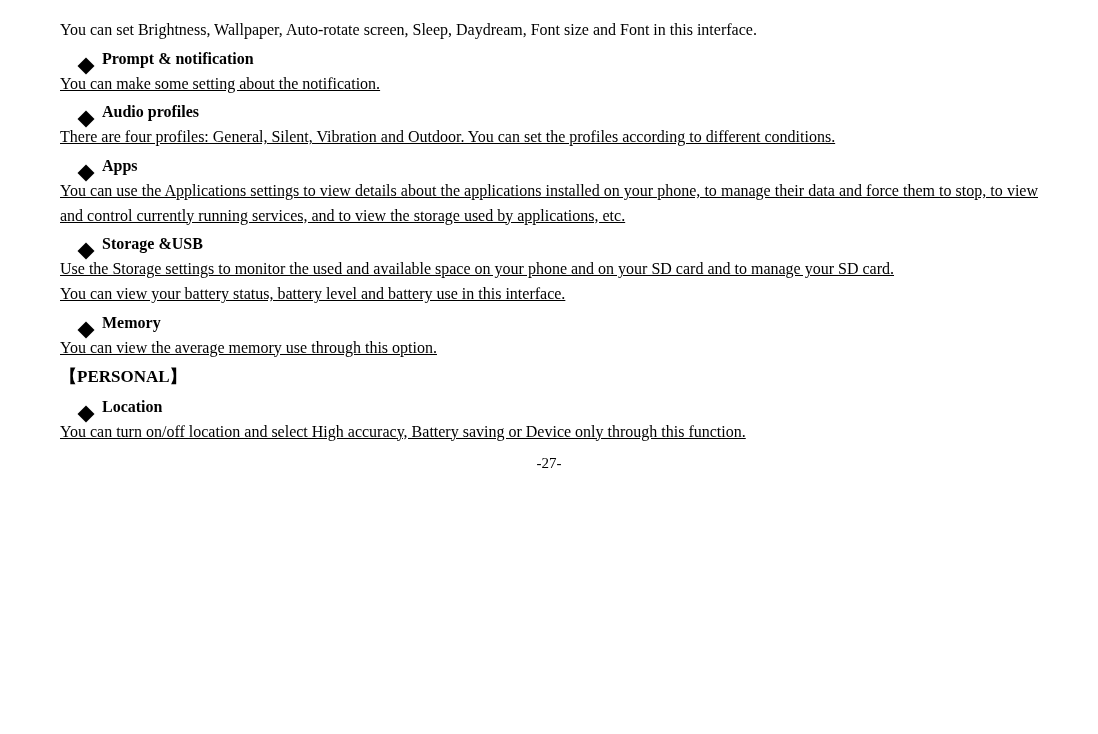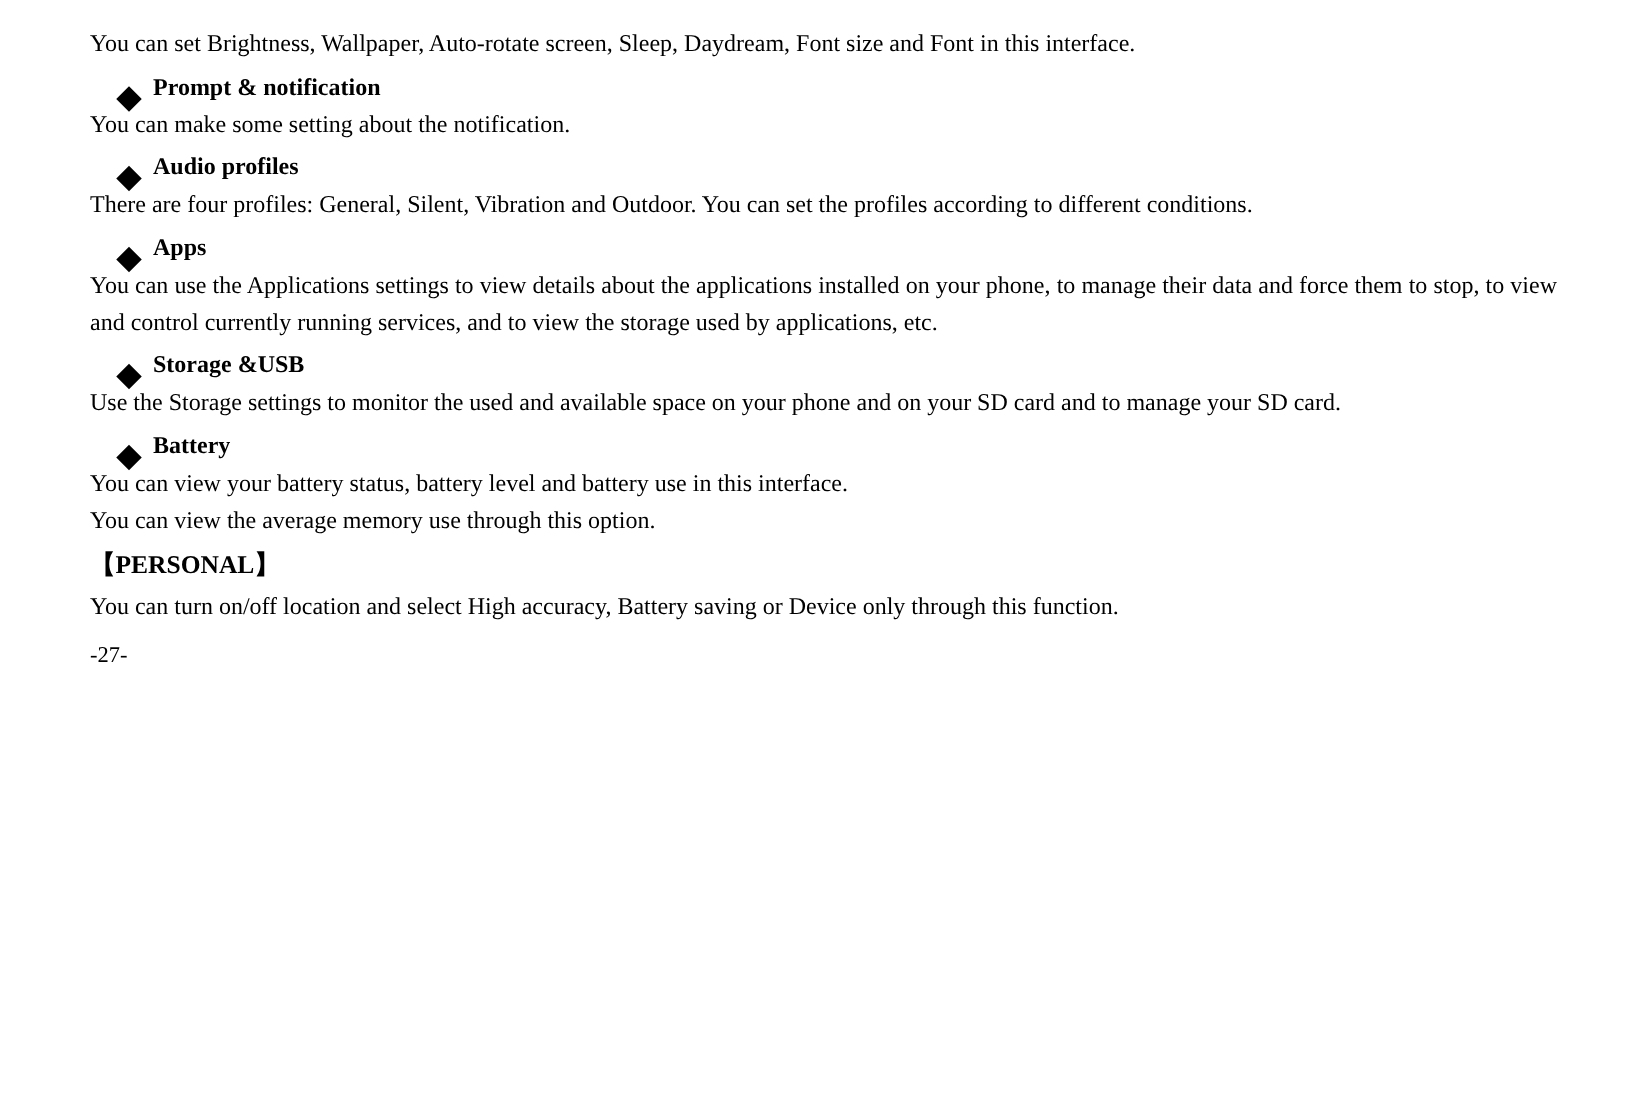--- a/index.html
+++ b/index.html
@@ -50,31 +50,33 @@
 
     .heading-text {
       font-weight: bold;
       font-size: 16px;
     }
 
     .body-text {
       text-align: justify;
       margin-left: 0;
       line-height: 1.55;
+      text-decoration: underline;
     }
 
     .personal-heading {
       text-align: left;
       font-weight: bold;
       font-size: 17px;
       margin-top: 4px;
       margin-bottom: 2px;
     }
 
     .page-number {
+      text-align: center;
       margin-top: 8px;
       font-size: 15px;
       font-family: Liberation Serif, serif;
     }
   </style>
 </head>
 <body>
 
 <div class="page">
 
@@ -96,29 +98,33 @@
       <div class="section-heading">
         <span class="diamond"></span>
         <span class="heading-text">Apps</span>
       </div>
       <div class="body-text">You can use the Applications settings to view details about the applications installed on your phone, to manage their data and force them to stop, to view and control currently running services, and to view the storage used by applications, etc.</div>
       <div class="section-heading">
         <span class="diamond"></span>
         <span class="heading-text">Storage &amp;USB</span>
       </div>
       <div class="body-text">Use the Storage settings to monitor the used and available space on your phone and on your SD card and to manage your SD card.</div>
+      <div class="body-text">You can view your battery status, battery level and battery use in this interface.</div>
       <div class="section-heading">
         <span class="diamond"></span>
-        <span class="heading-text">Battery</span>
+        <span class="heading-text">Memory</span>
       </div>
-      <div class="body-text">You can view your battery status, battery level and battery use in this interface.</div>
       <div class="body-text">You can view the average memory use through this option.</div>
     </div>
 
   <div class="personal-heading">【PERSONAL】</div>
 
   <div id="personal-sections-container">
+      <div class="section-heading">
+        <span class="diamond"></span>
+        <span class="heading-text">Location</span>
+      </div>
       <div class="body-text">You can turn on/off location and select High accuracy, Battery saving or Device only through this function.</div>
     </div>
 
   <div class="page-number">-27-</div>
 
 </div>
 
 </body></html>

